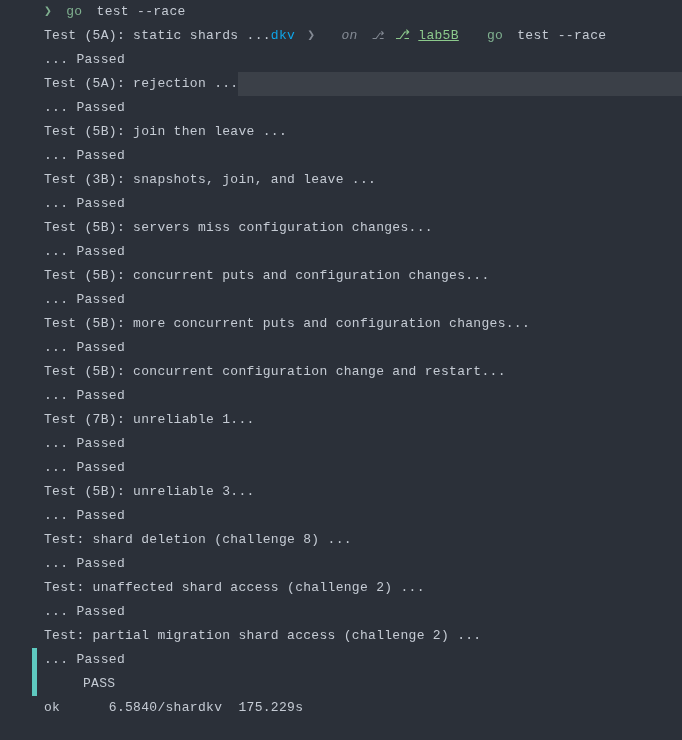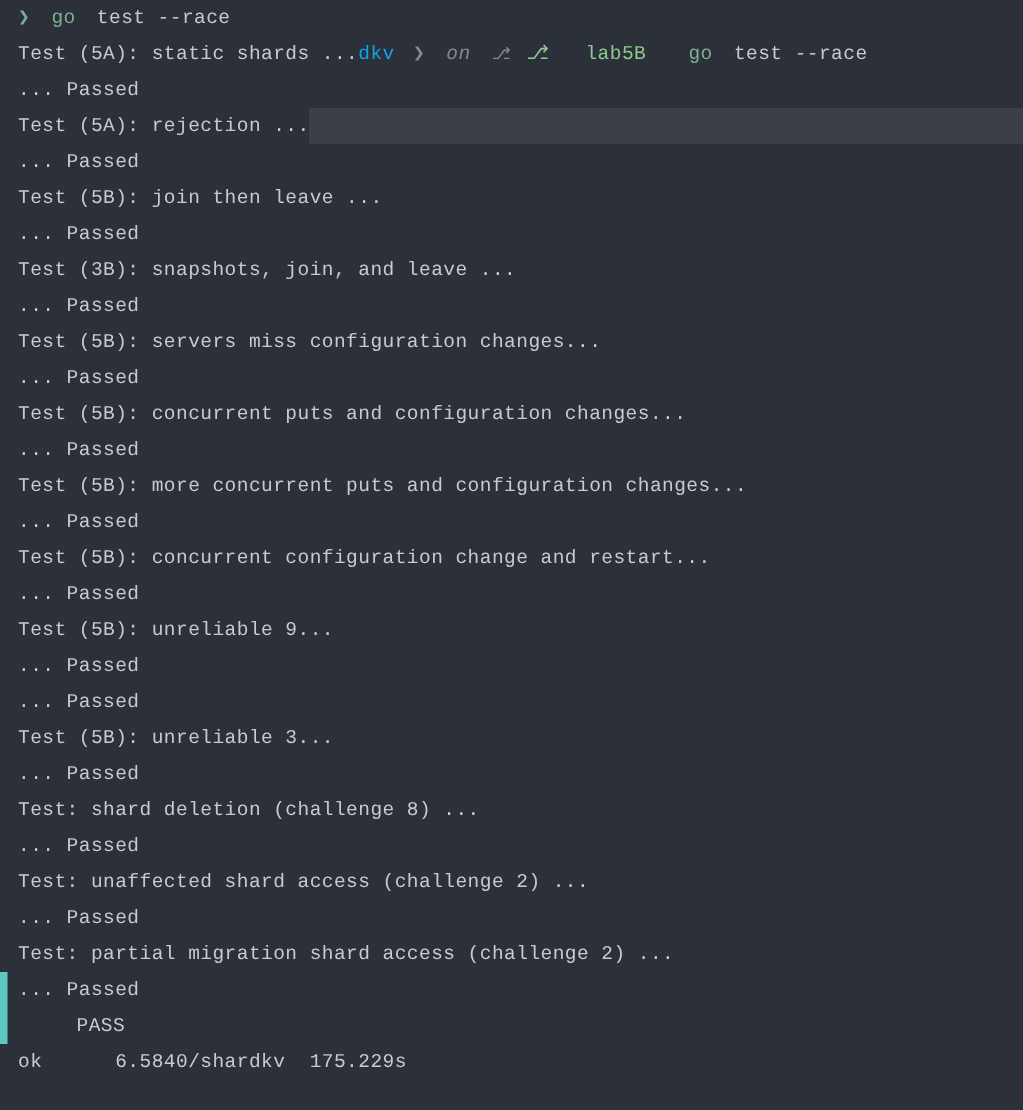--- a/index.html
+++ b/index.html
@@ -27,20 +27,21 @@
       height: 24px;
       vertical-align: top;
     }
     .cyan-bar {
       background: #5ec9c0;
     }
     .line {
       display: flex;
       align-items: flex-start;
       height: 24px;
+      padding-left: 32px;
     }
     .content {
       padding-left: 12px;
     }
     .prompt-symbol {
       color: #7faf8f;
     }
     .cmd-go {
       color: #7faf8f;
     }
@@ -92,24 +93,24 @@
       <span class="prompt-symbol">❯</span>
       <span class="cmd-go" style="margin-left:6px;">go</span>
       <span class="cmd-args" style="margin-left:6px;">test --race</span>
     </span>
   </div>
 
   <div class="line">
     <span class="content test-line">
       <span>Test (5A): static shards ...</span><span class="cyan">dkv</span>
       <span class="gray-seg" style="margin-left:4px;">❯</span>
-      <span class="gray-seg" style="margin-left:6px;font-style:italic;">on</span>
+      <span class="gray-seg" style="margin-left:18px;font-style:italic;">on</span>
       <span class="inline-icon" style="margin-left:6px;">⎇</span>
       <span class="branch-icon" style="margin-left:2px;">⎇</span>
-      <span class="green-seg" style="margin-left:16px;">lab5B</span>
+      <span class="green-seg" style="margin-left:0;text-decoration:underline;">lab5B</span>
       <span class="cmd-go" style="margin-left:20px;">go</span>
       <span class="cmd-args" style="margin-left:6px;">test --race</span>
     </span>
   </div>
 
   <div class="line">
     <span class="content passed">  ... Passed</span>
   </div>
 
   <div class="line">
@@ -163,21 +164,21 @@
 
   <div class="line">
     <span class="content test-line">Test (5B): concurrent configuration change and restart...</span>
   </div>
 
   <div class="line">
     <span class="content passed">  ... Passed</span>
   </div>
 
   <div class="line">
-    <span class="content test-line">Test (5B): unreliable 9...</span>
+    <span class="content test-line">Test (7B): unreliable 1...</span>
   </div>
 
   <div class="line">
     <span class="content passed">  ... Passed</span>
   </div>
 
 
   <div class="line">
     <span class="content passed">  ... Passed</span>
   </div>

